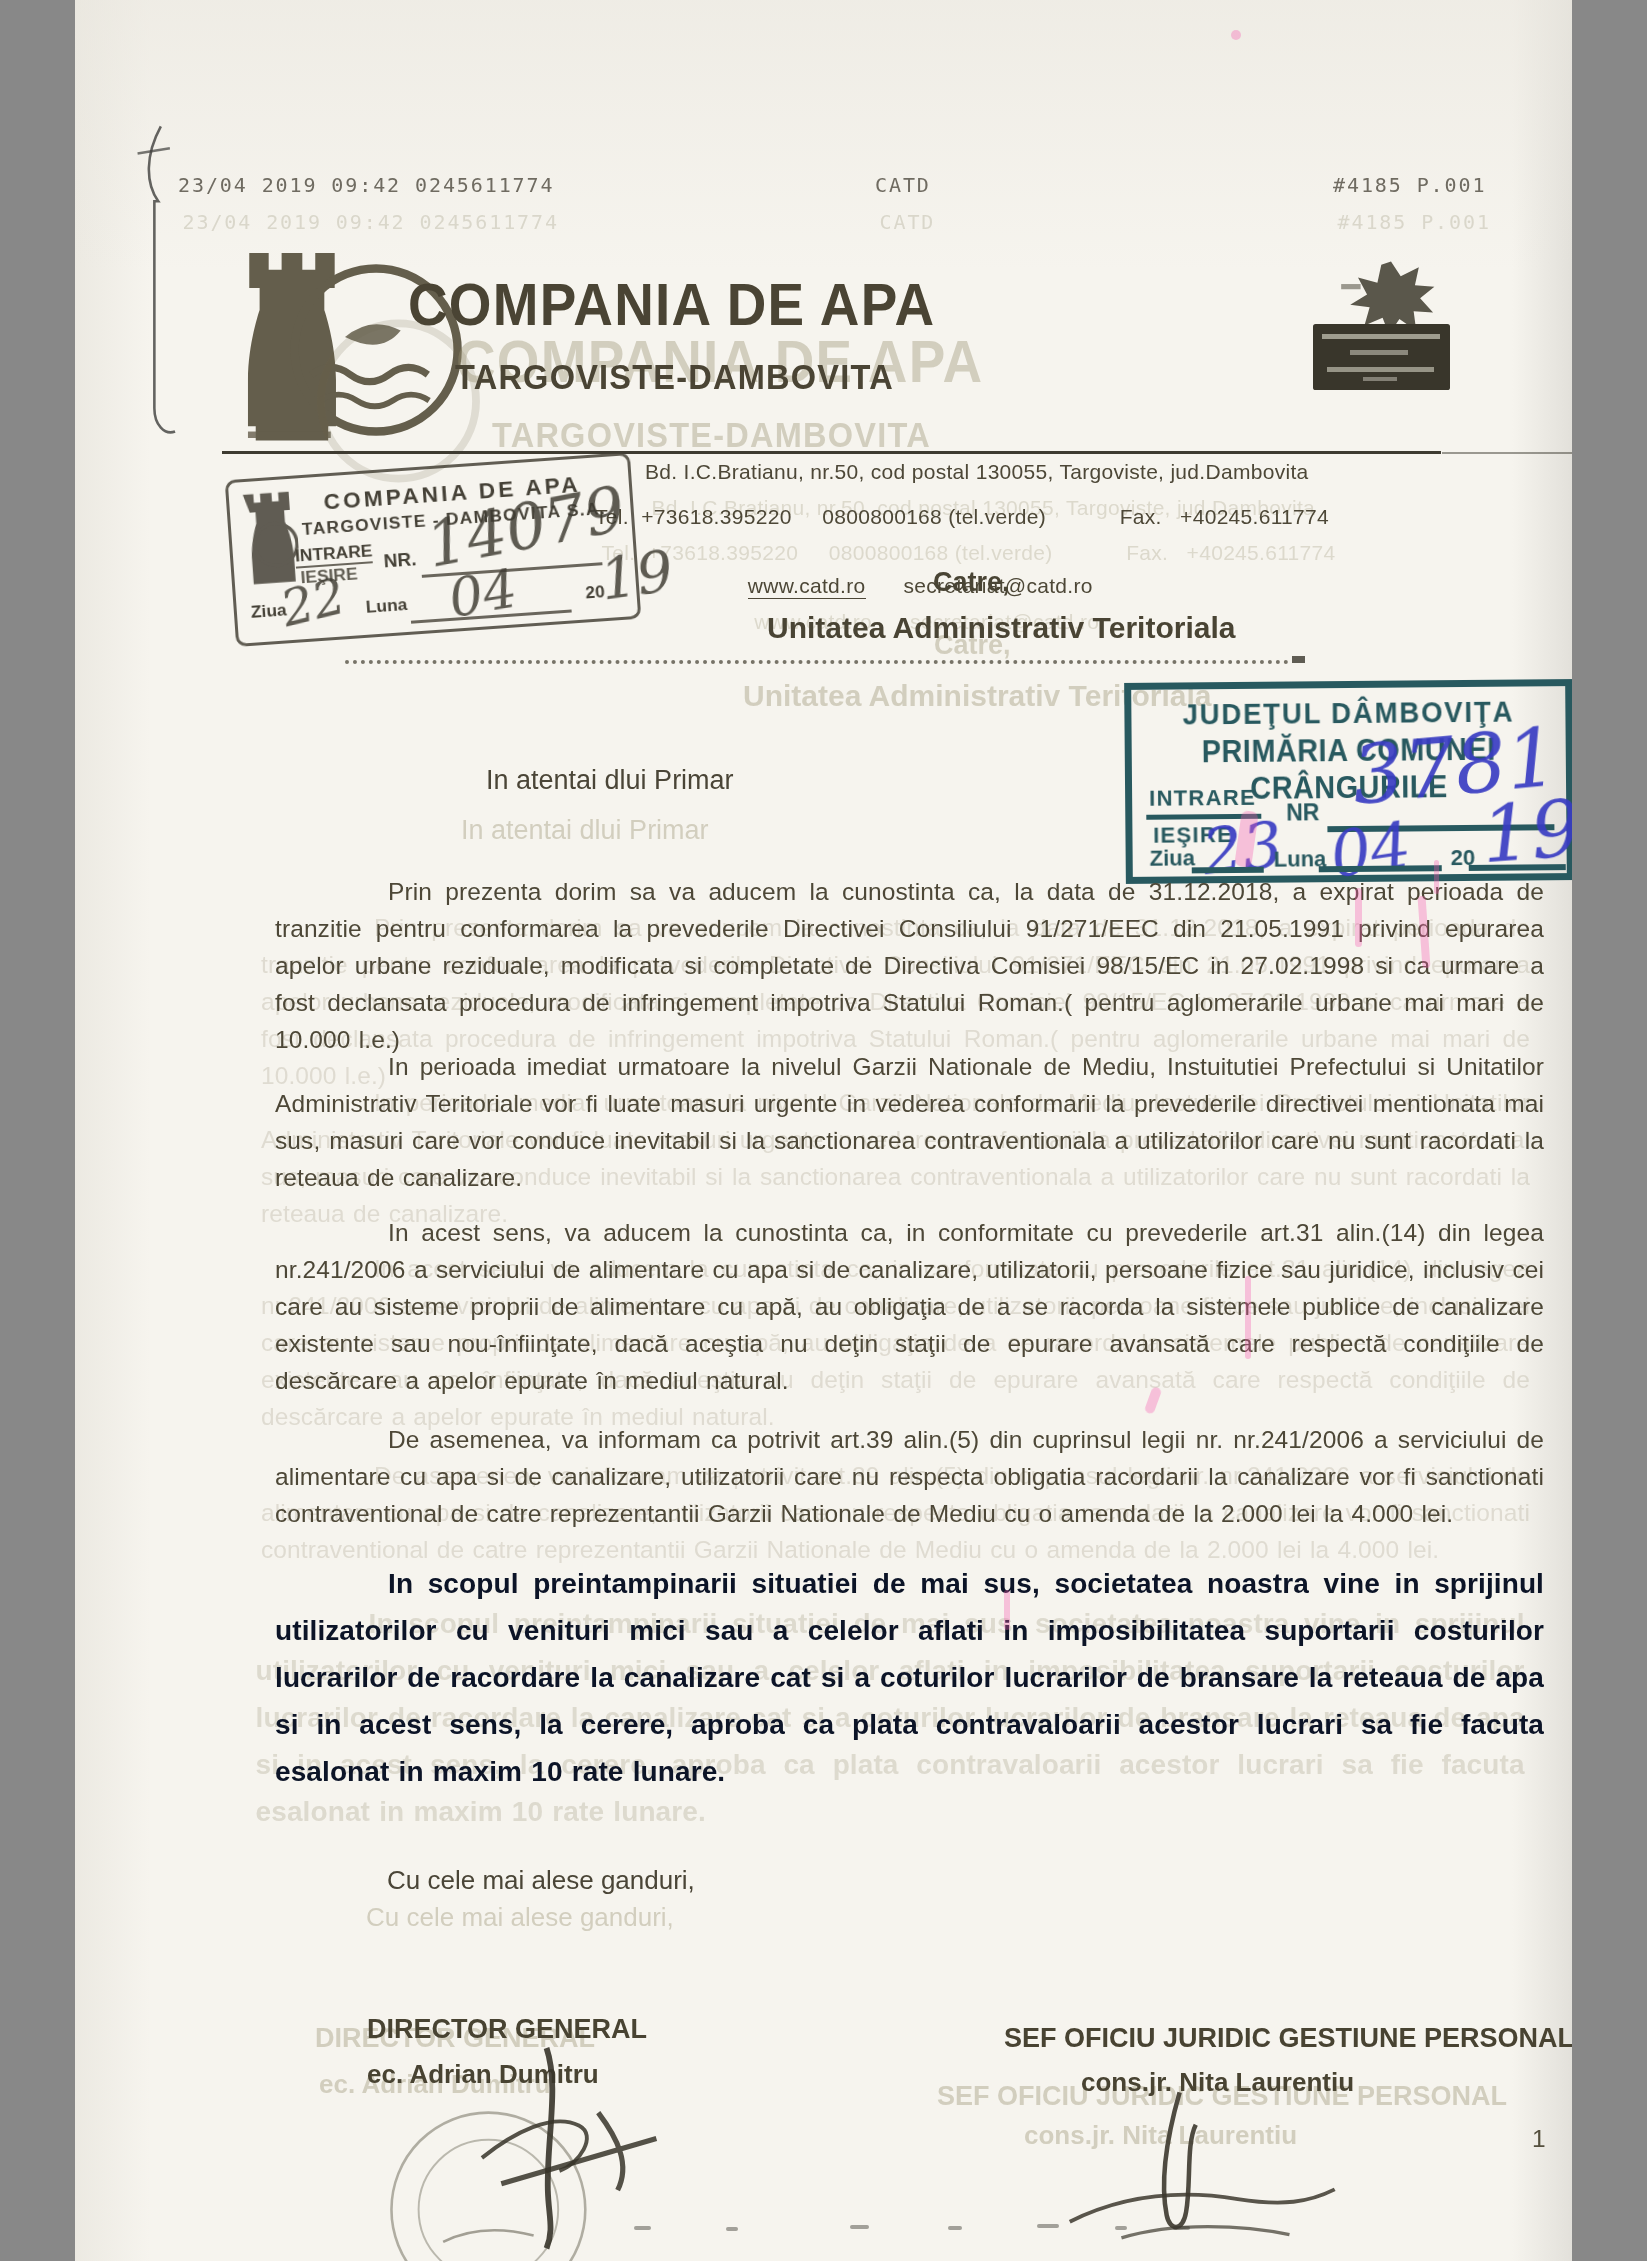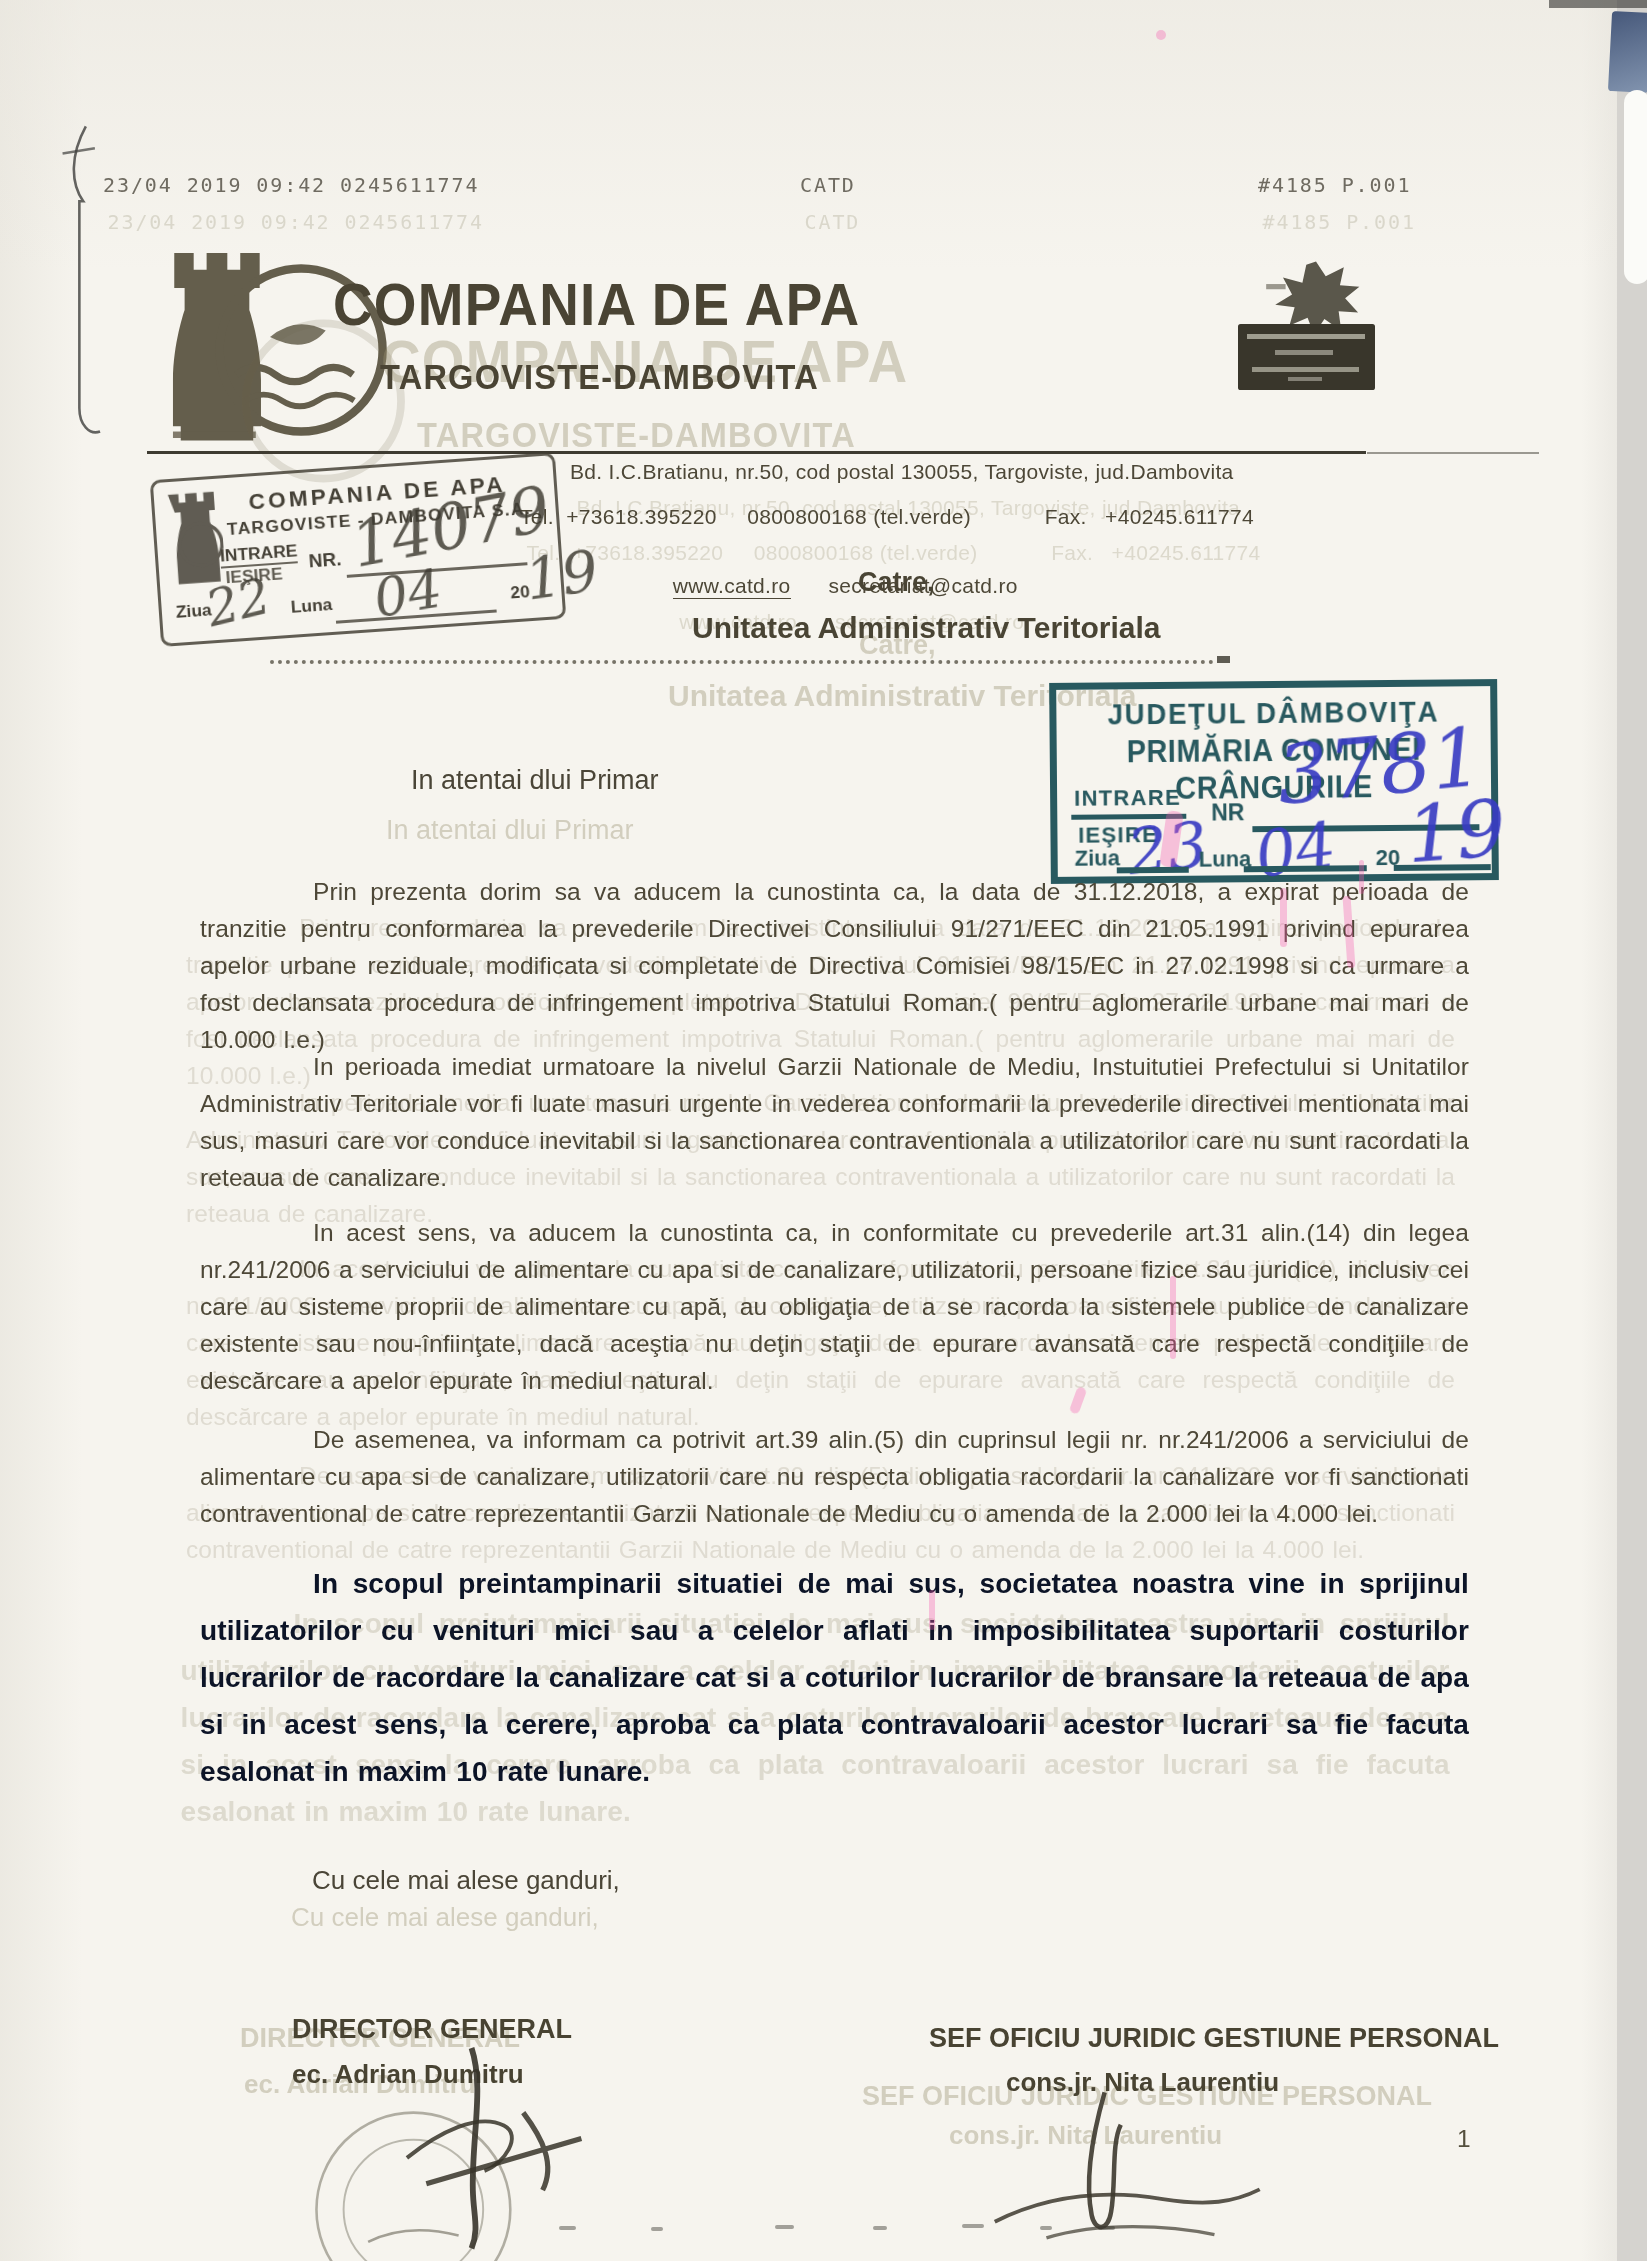--- a/index.html
+++ b/index.html
@@ -1,16 +1,16 @@
 <!DOCTYPE html>
 <html style="font-size:10.3px"><head>
 <meta charset="utf-8">
 <style>
   html,body{margin:0;padding:0;background:#888;}
-  .page{position:relative;width:1647px;height:2261px;margin:0 auto;overflow:hidden;
+  .page{position:relative;width:1497px;height:2261px;margin:0 auto;overflow:hidden;
         background:#f6f4ee;font-family:"Liberation Sans",sans-serif;color:#4e4939;}
   .page::before{content:"";position:absolute;inset:0;
         background:linear-gradient(180deg,rgba(233,230,222,.55),rgba(246,244,238,0) 12%),
                    linear-gradient(90deg,rgba(226,223,214,.5),rgba(246,244,238,0) 5%,rgba(246,244,238,0) 96%,rgba(210,208,202,.55));
         pointer-events:none;}
   .abs{position:absolute;}
   .scan{filter:blur(0.2px) contrast(1.03);}
   
   .fax{font-family:"DejaVu Sans Mono",monospace;font-size:20px;color:#6f6b61;letter-spacing:1.9px;
        text-shadow:4.5px 37px 0 rgba(148,142,114,.28);}

